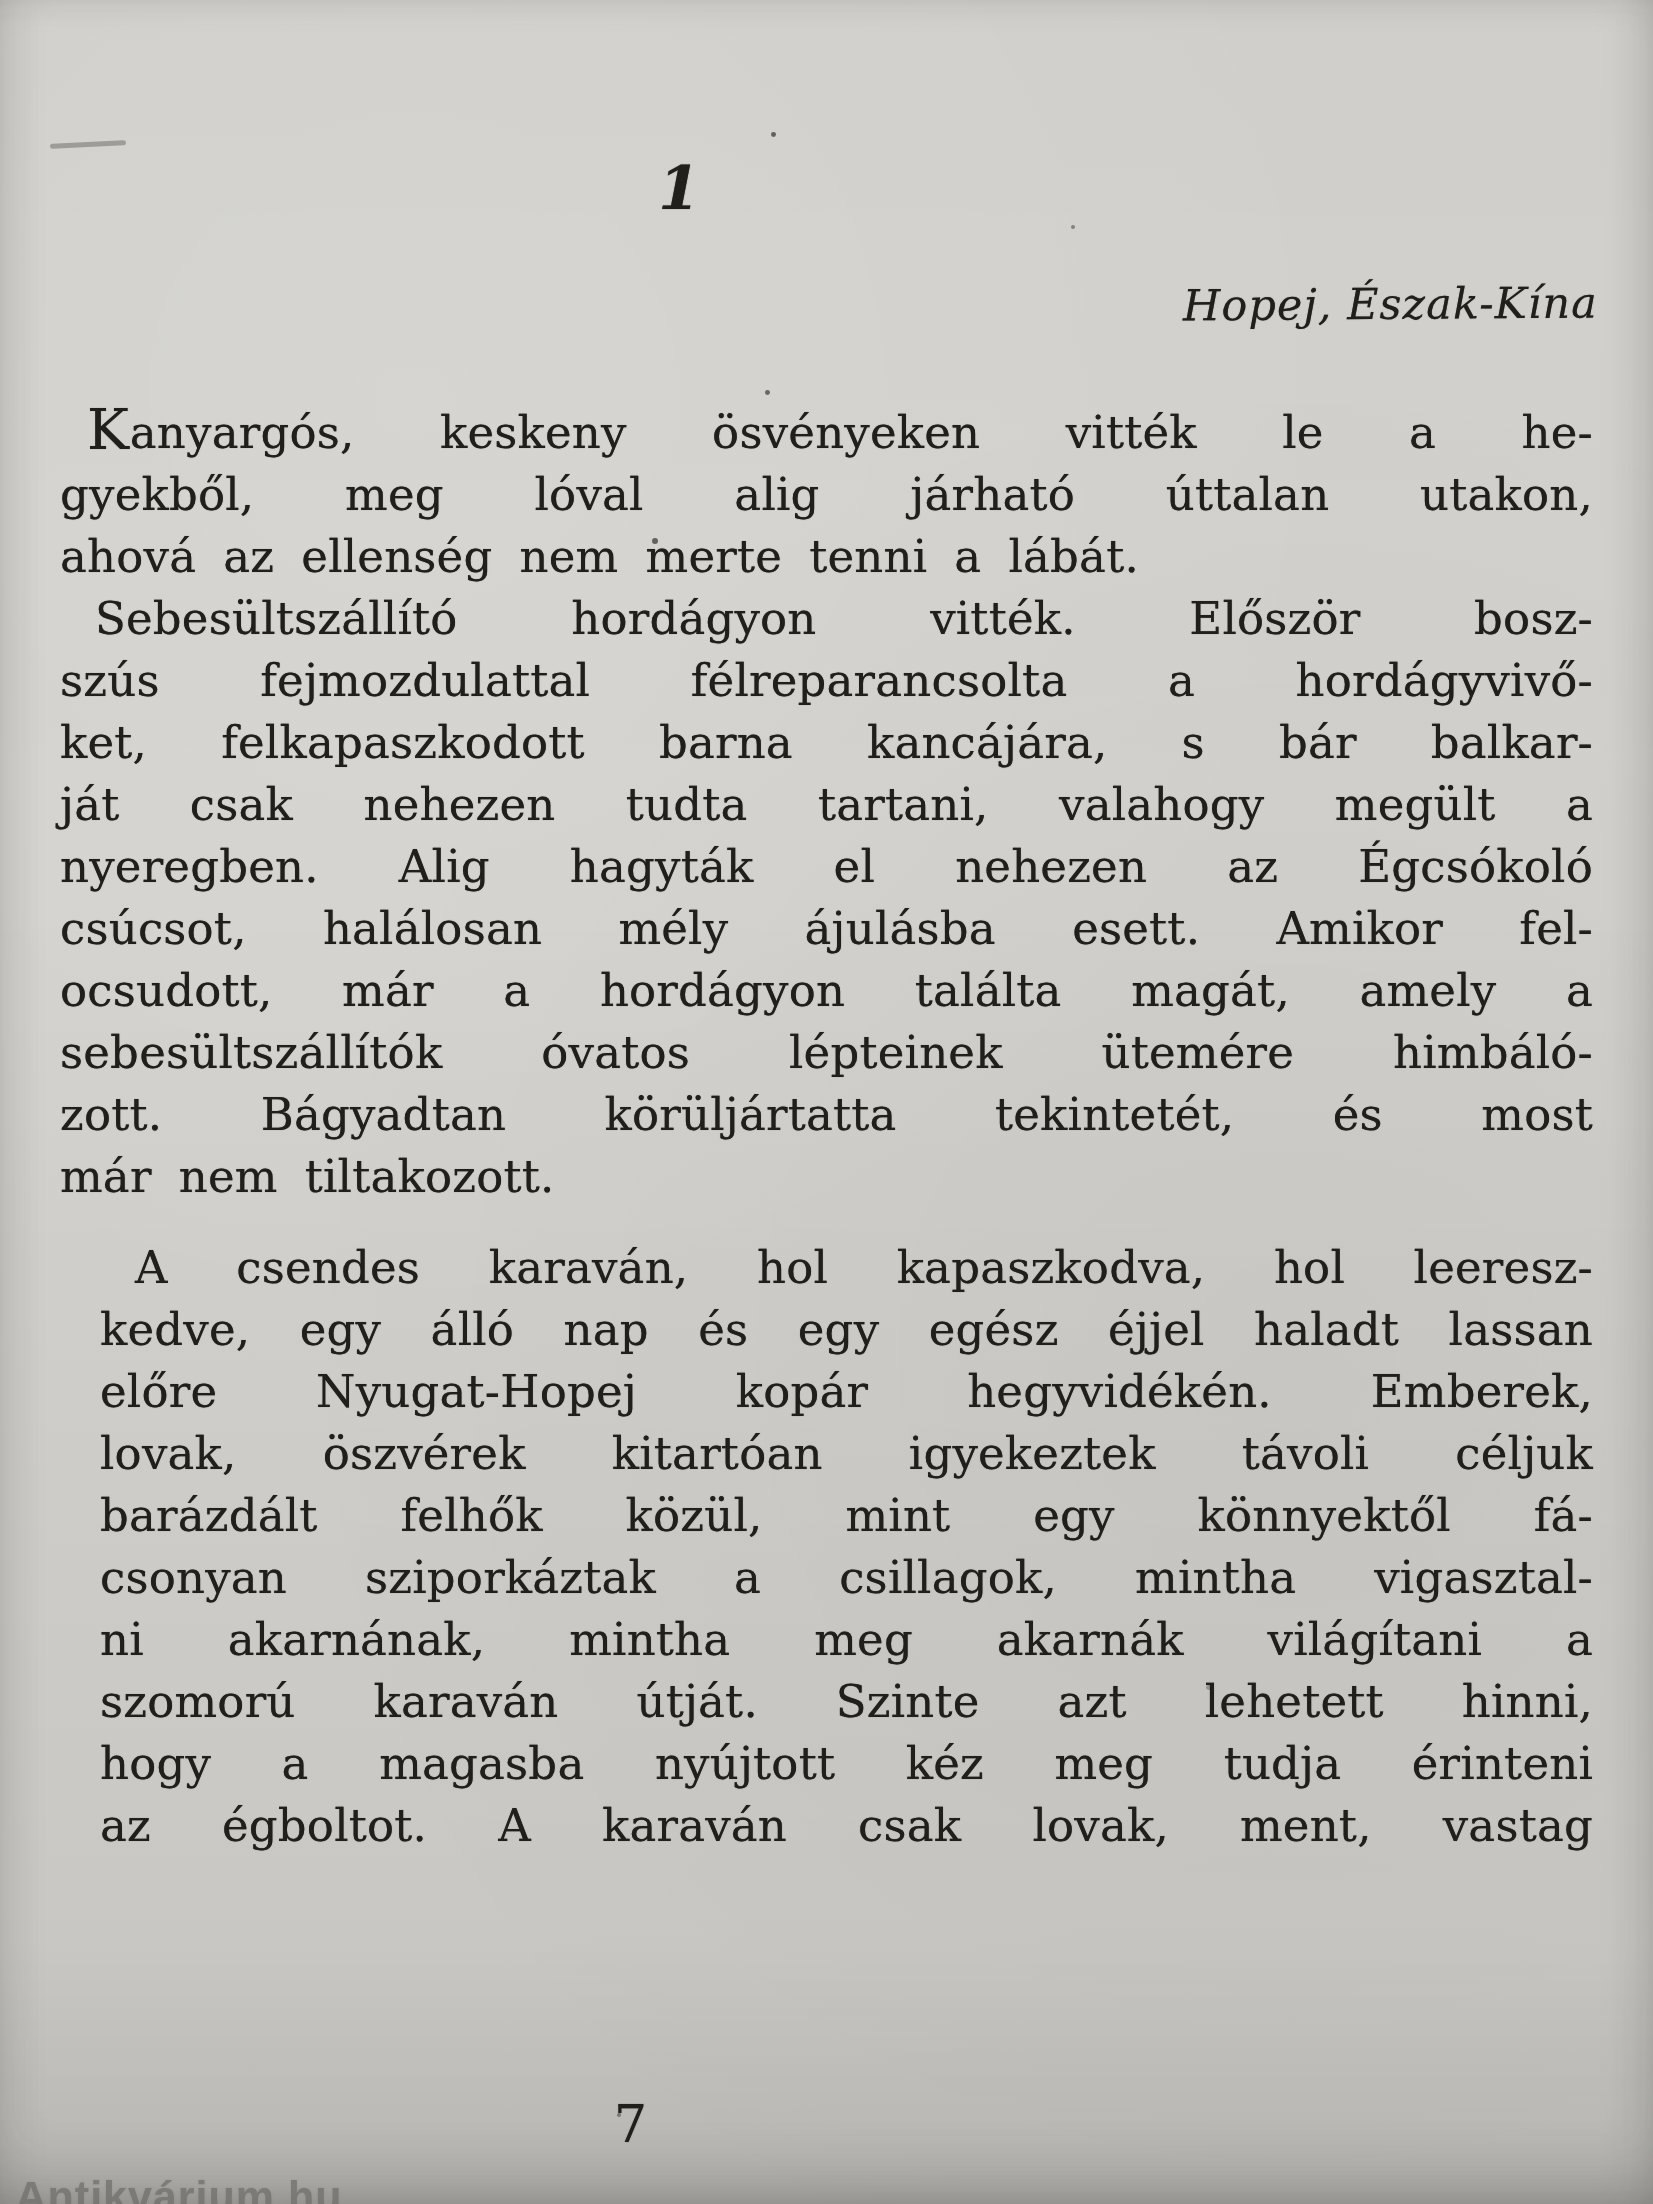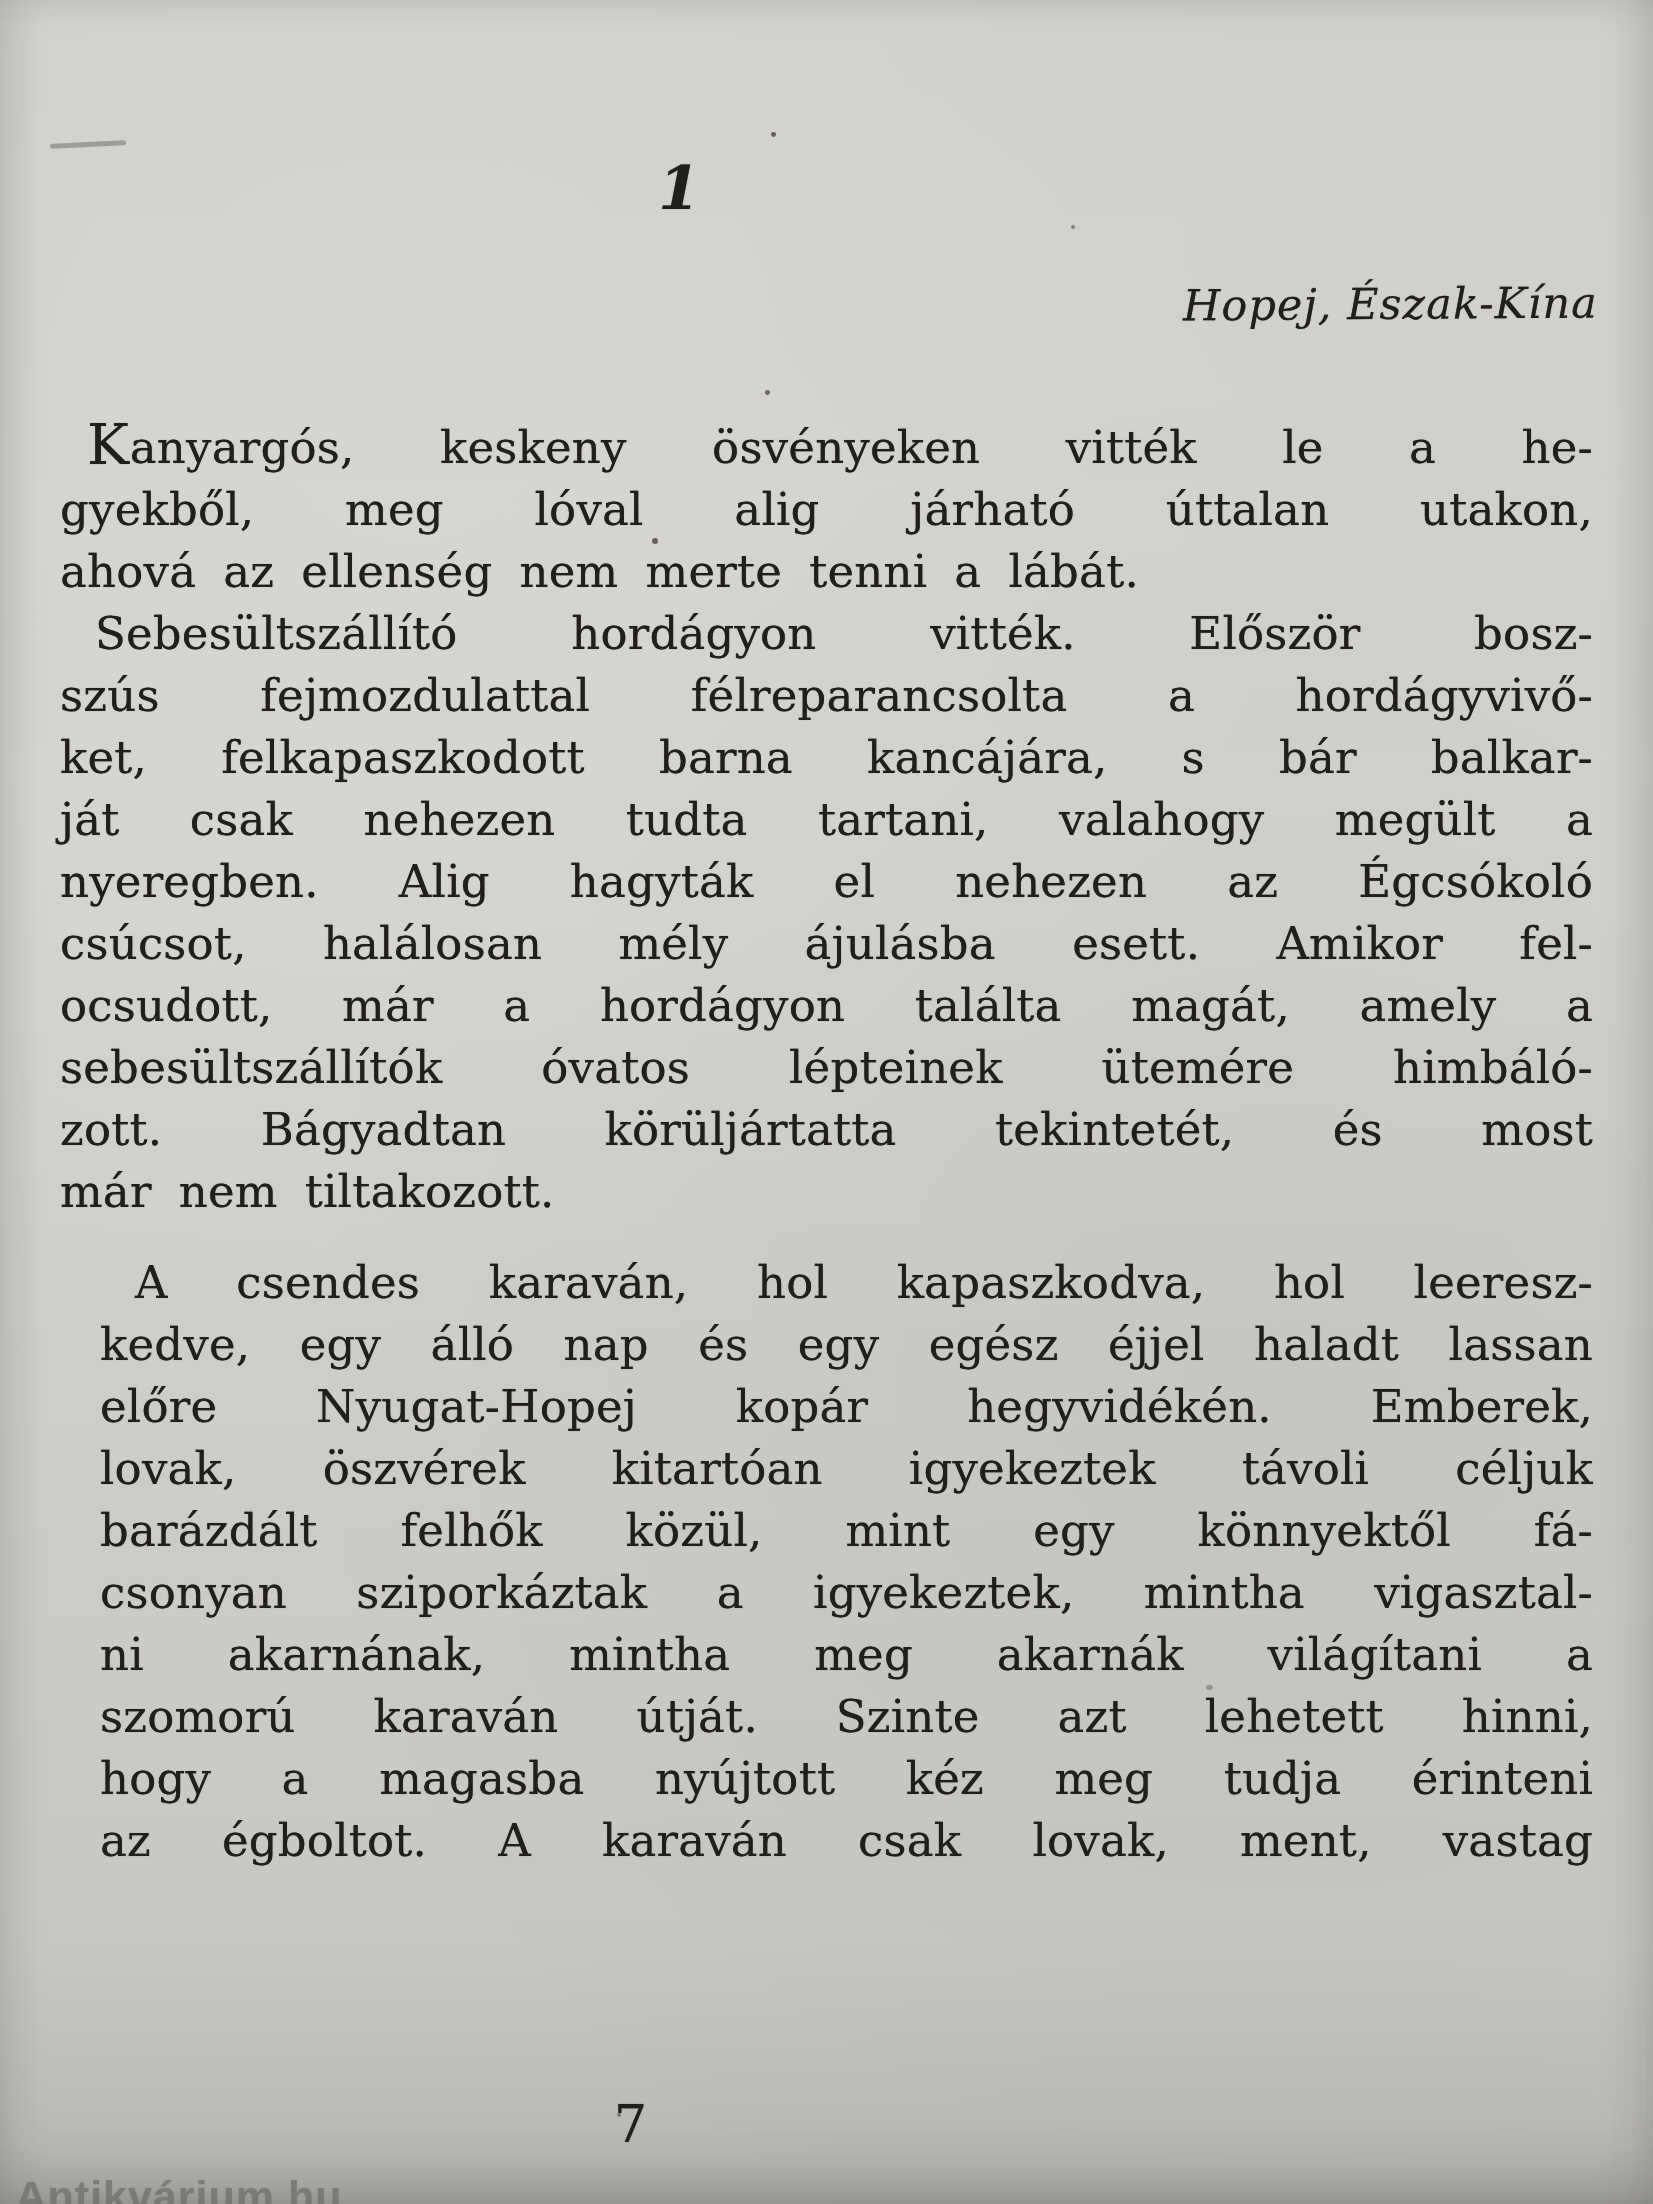--- a/index.html
+++ b/index.html
@@ -31,21 +31,21 @@
     text-shadow: 0 0 1px rgba(30,28,25,0.7);
   }
   .dateline {
     position: absolute; right: 56px; top: 279px;
     font-size: 43px; font-style: italic; font-weight: 500;
     letter-spacing: 1px;
     text-shadow: 0 0 0.8px rgba(30,28,25,0.65);
     transform: rotate(-0.4deg);
   }
   .body-text {
-    position: absolute; left: 60px; top: 417px; width: 1533px;
+    position: absolute; left: 60px; top: 402px; width: 1533px;
     font-size: 45px;
     letter-spacing: 0.2px;
     word-spacing: 12.6px;
     text-shadow: 0 0 0.7px rgba(33,31,28,0.8);
   }
   .para { margin: 0; }
   .para.gap-before { margin-top: 29px; margin-left: 40px; }
   .line {
     height: 62px; line-height: 62px;
     text-align: justify;
@@ -125,21 +125,21 @@
         <div class="line">sebesültszállítók óvatos lépteinek ütemére himbáló-</div>
         <div class="line">zott. Bágyadtan körüljártatta tekintetét, és most</div>
         <div class="line flush">már nem tiltakozott.</div>
       </div>
       <div class="para gap-before">
         <div class="line indent">A csendes karaván, hol kapaszkodva, hol leeresz-</div>
         <div class="line">kedve, egy álló nap és egy egész éjjel haladt lassan</div>
         <div class="line">előre Nyugat-Hopej kopár hegyvidékén. Emberek,</div>
         <div class="line">lovak, öszvérek kitartóan igyekeztek távoli céljuk</div>
         <div class="line">barázdált felhők közül, mint egy könnyektől fá-</div>
-        <div class="line">csonyan sziporkáztak a igyekeztek, mintha vigasztal-</div>
+        <div class="line">csonyan sziporkáztak a csillagok, mintha vigasztal-</div>
         <div class="line">ni akarnának, mintha meg akarnák világítani a</div>
         <div class="line">szomorú karaván útját. Szinte azt lehetett hinni,</div>
         <div class="line">hogy a magasba nyújtott kéz meg tudja érinteni</div>
         <div class="line">az égboltot. A karaván csak lovak, ment, vastag</div>
       </div>
     </div>
 
   <div class="page-number">7</div>
 
   <div class="watermark">Antikvárium.hu</div>

